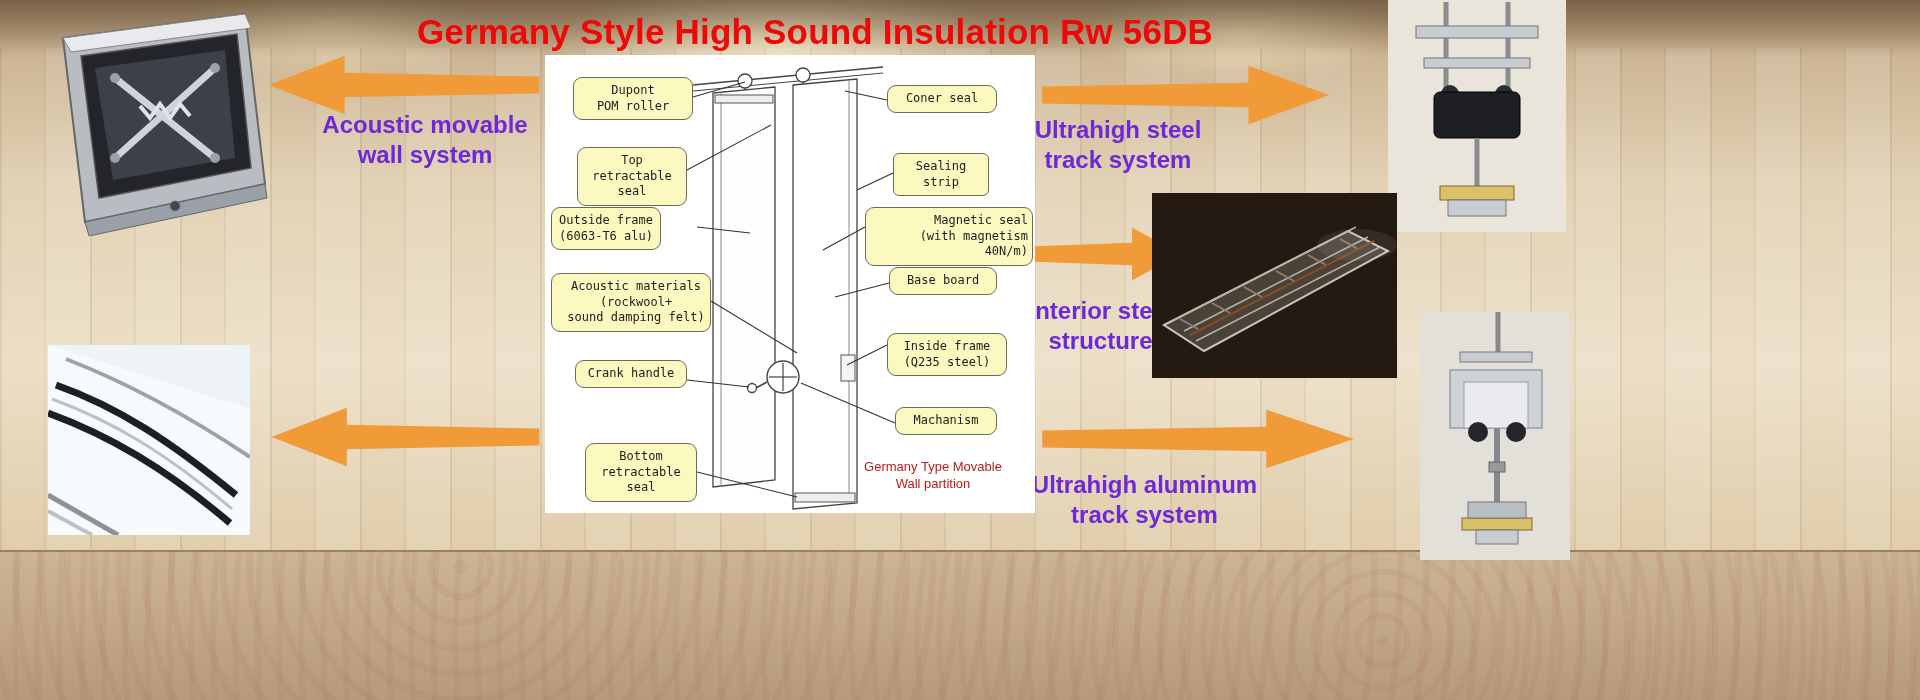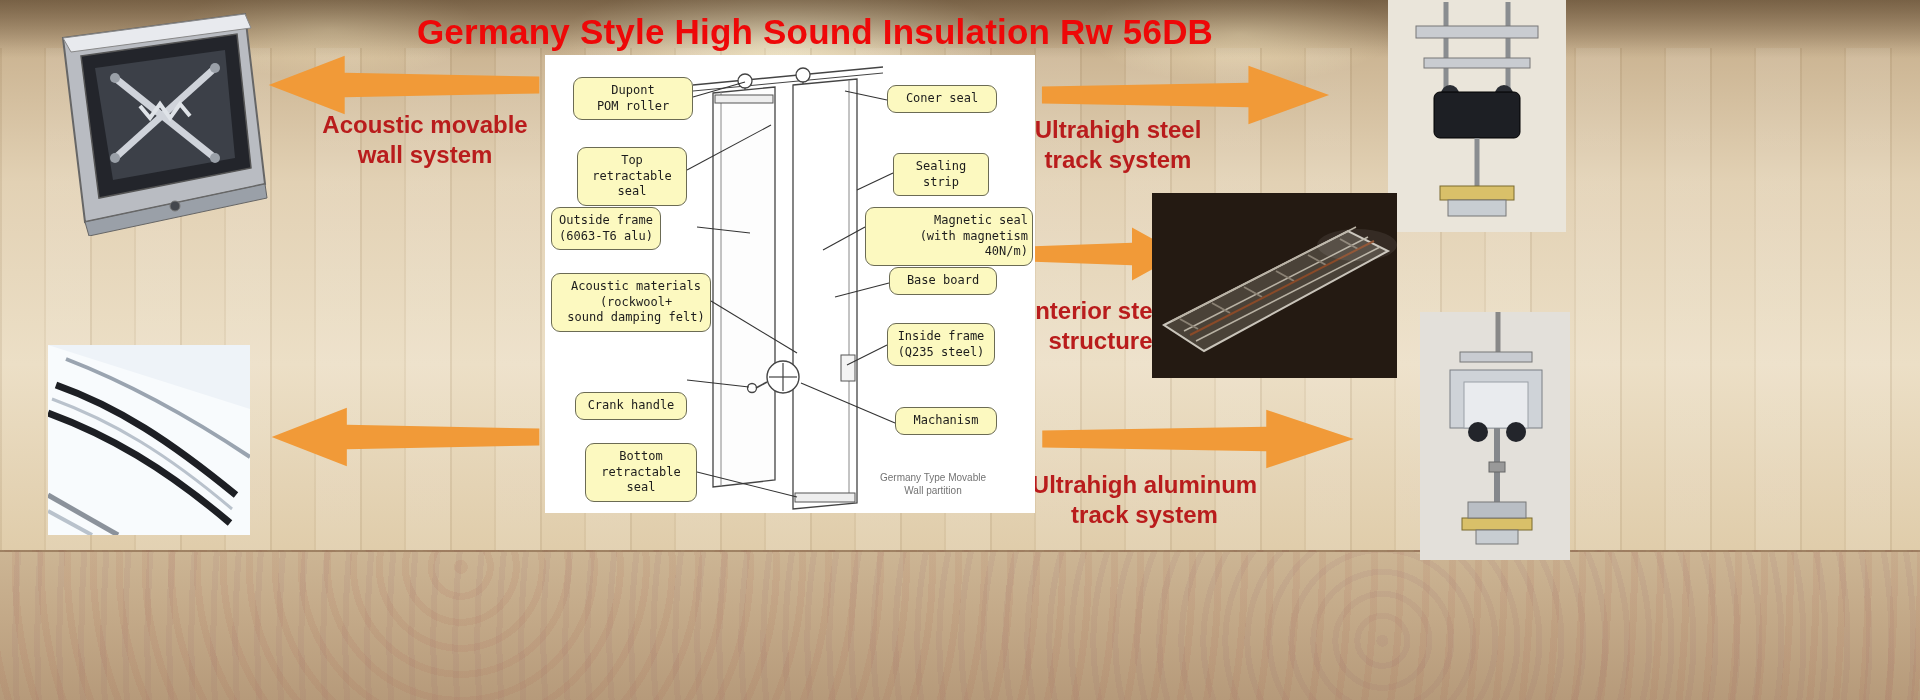--- a/index.html
+++ b/index.html
@@ -24,21 +24,21 @@
     background:
       repeating-radial-gradient(circle at 24% 10%, rgba(170,95,80,.10) 0 7px, transparent 7px 26px),
       repeating-radial-gradient(circle at 72% 60%, rgba(140,80,100,.08) 0 6px, transparent 6px 22px),
       linear-gradient(180deg,#ccb594 0%,#c3a988 45%,#b69a7a 100%);}
 
   
   .title{position:absolute;left:380px;top:12px;width:870px;text-align:center;
     font-size:35px;font-weight:700;color:#ee0808;letter-spacing:.2px;}
 
   
-  .feature{position:absolute;text-align:center;font-weight:700;color:#b91c1c;
+  .feature{position:absolute;text-align:center;font-weight:700;color:#6d28d9;
     font-size:24px;line-height:1.25;white-space:pre-line;}
   .f-acoustic{left:295px;top:110px;width:260px;}
   .f-steel-track{left:1008px;top:115px;width:220px;}
   .f-interior{left:998px;top:296px;width:205px;}
   .f-turning{left:298px;top:455px;width:255px;}
   .f-aluminum{left:1012px;top:470px;width:265px;}
 
   
   .arrow{position:absolute;}
   .arrow svg{display:block;width:100%;height:100%;}
@@ -46,30 +46,30 @@
   
   .panel{position:absolute;left:545px;top:55px;width:490px;height:458px;background:#ffffff;}
   .panel svg.draw{position:absolute;inset:0;}
   .callout{position:absolute;background:#fcf9c0;border:1.4px solid #6b6b54;border-radius:9px;
     font-family:"DejaVu Sans Mono",monospace;font-size:12px;line-height:1.3;color:#1c1c1c;
     text-align:center;padding:5px 4px;white-space:pre-line;box-sizing:border-box;}
   .c1{left:28px;top:22px;width:120px;}
   .c2{left:32px;top:92px;width:110px;}
   .c3{left:6px;top:152px;width:110px;}
   .c4{left:6px;top:218px;width:160px;padding-left:14px;}
-  .c5{left:30px;top:305px;width:112px;margin-top:32px;}
+  .c5{left:30px;top:305px;width:112px;}
   .c6{left:28px;top:388px;width:112px;margin-left:12px;}
   .c7{left:342px;top:30px;width:110px;}
   .c8{left:348px;top:98px;width:96px;border-radius:6px;}
   .c9{left:320px;top:152px;width:168px;text-align:right;}
   .c10{left:344px;top:212px;width:108px;}
-  .c11{left:342px;top:268px;width:108px;}
+  .c11{left:342px;top:278px;width:120px;}
   .c12{left:350px;top:352px;width:102px;}
-  .caption{position:absolute;left:298px;top:416px;width:180px;text-align:center;
-    font-size:10px;color:#737373;white-space:pre-line;line-height:1.3;}
+  .caption{position:absolute;left:298px;top:404px;width:180px;text-align:center;
+    font-size:13px;color:#b91c1c;white-space:pre-line;line-height:1.3;}
 
   
   .photo{position:absolute;}
   .photo svg{display:block;width:100%;height:100%;}
   .p1{left:55px;top:8px;width:215px;height:228px;}
   .p2{left:48px;top:345px;width:202px;height:190px;}
   .p3{left:1388px;top:0;width:178px;height:232px;}
   .p4{left:1152px;top:193px;width:245px;height:185px;}
   .p5{left:1420px;top:312px;width:150px;height:248px;}
 </style>

